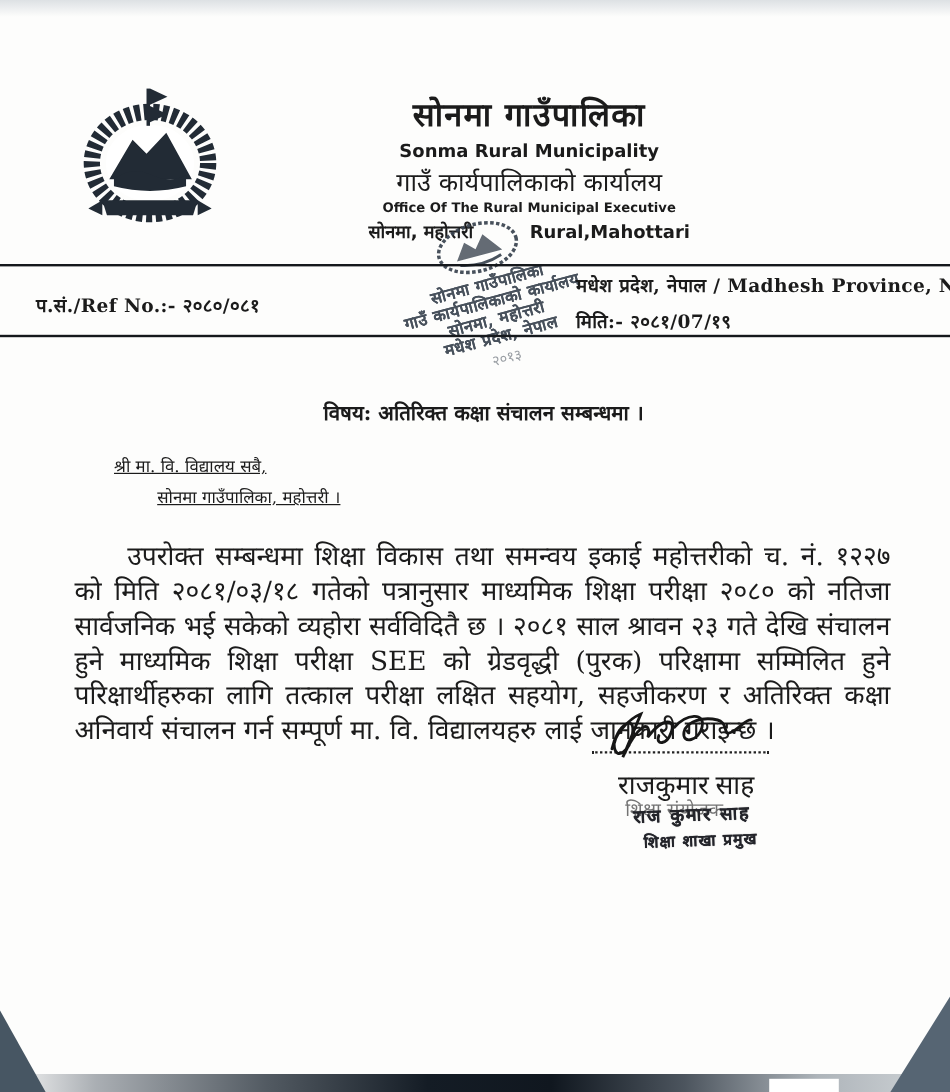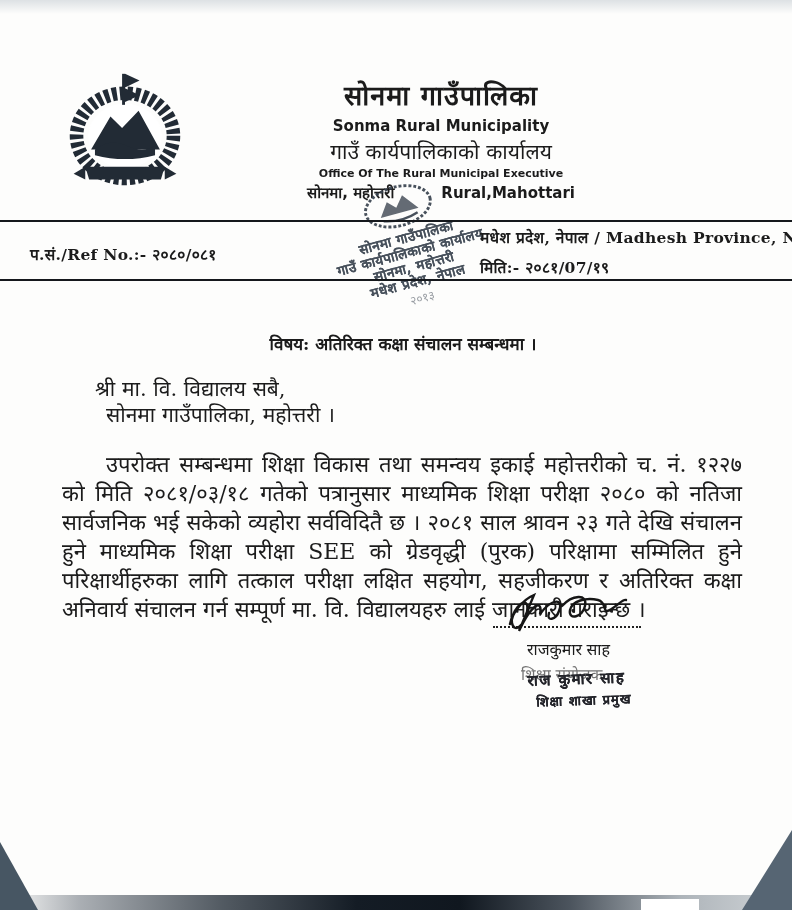--- a/index.html
+++ b/index.html
@@ -42,32 +42,32 @@
   .meta-left .row+.row{margin-top:9px;}
   .meta-right{position:absolute;left:480px;top:226px;white-space:nowrap;
     font-family:"DejaVu Serif","Liberation Serif",serif;}
   .meta-right .row{font-size:15.5px;font-weight:bold;letter-spacing:.3px;}
   .meta-right .row+.row{margin-top:8px;}
 
   
   .subject{position:absolute;left:14px;right:0;top:332px;text-align:center;
     font-size:17px;font-weight:bold;font-family:"DejaVu Serif","Liberation Serif",serif;}
   .addressee{position:absolute;left:95px;top:376px;
-    font-size:21px;font-family:"DejaVu Serif","Liberation Serif",serif;line-height:26px;}
-  .addressee .l2{margin-left:11px;}
+    font-size:14px;font-family:"DejaVu Serif","Liberation Serif",serif;line-height:26px;text-decoration:underline;}
+  .addressee .l2{margin-left:36px;}
   .body-par{position:absolute;left:62px;top:450px;width:680px;
     font-size:22px;line-height:29px;text-align:justify;text-indent:44px;
     font-family:"DejaVu Serif","Liberation Serif",serif;}
 
   
   .sig-dots{position:absolute;left:493px;top:608px;width:148px;height:18px;
     border-bottom:2px dotted #222;}
   .sig-scrawl{position:absolute;left:500px;top:584px;width:172px;height:56px;}
-  .sig-name{position:absolute;left:527px;top:638px;font-size:16px;
-    font-family:Liberation Sans, sans-serif;}
+  .sig-name{position:absolute;left:515px;top:638px;font-size:22px;
+    font-family:Liberation Serif, serif;}
   .sig-title-typed{position:absolute;left:521px;top:663px;font-size:15.5px;color:#737373;
     font-family:"DejaVu Serif","Liberation Serif",serif;}
   .sig-stamp{position:absolute;left:528px;top:668px;transform:rotate(-2deg);
     color:#23242a;text-shadow:0 0 .6px #23242a;
     font-family:"DejaVu Serif","Liberation Serif",serif;}
   .sig-stamp .n{font-size:15px;font-weight:bold;letter-spacing:1.5px;}
   .sig-stamp .t{font-size:13px;font-weight:bold;letter-spacing:1px;margin-top:3px;margin-left:8px;}
 
   
   .scan-band{position:absolute;left:0;right:0;bottom:0;height:15px;

